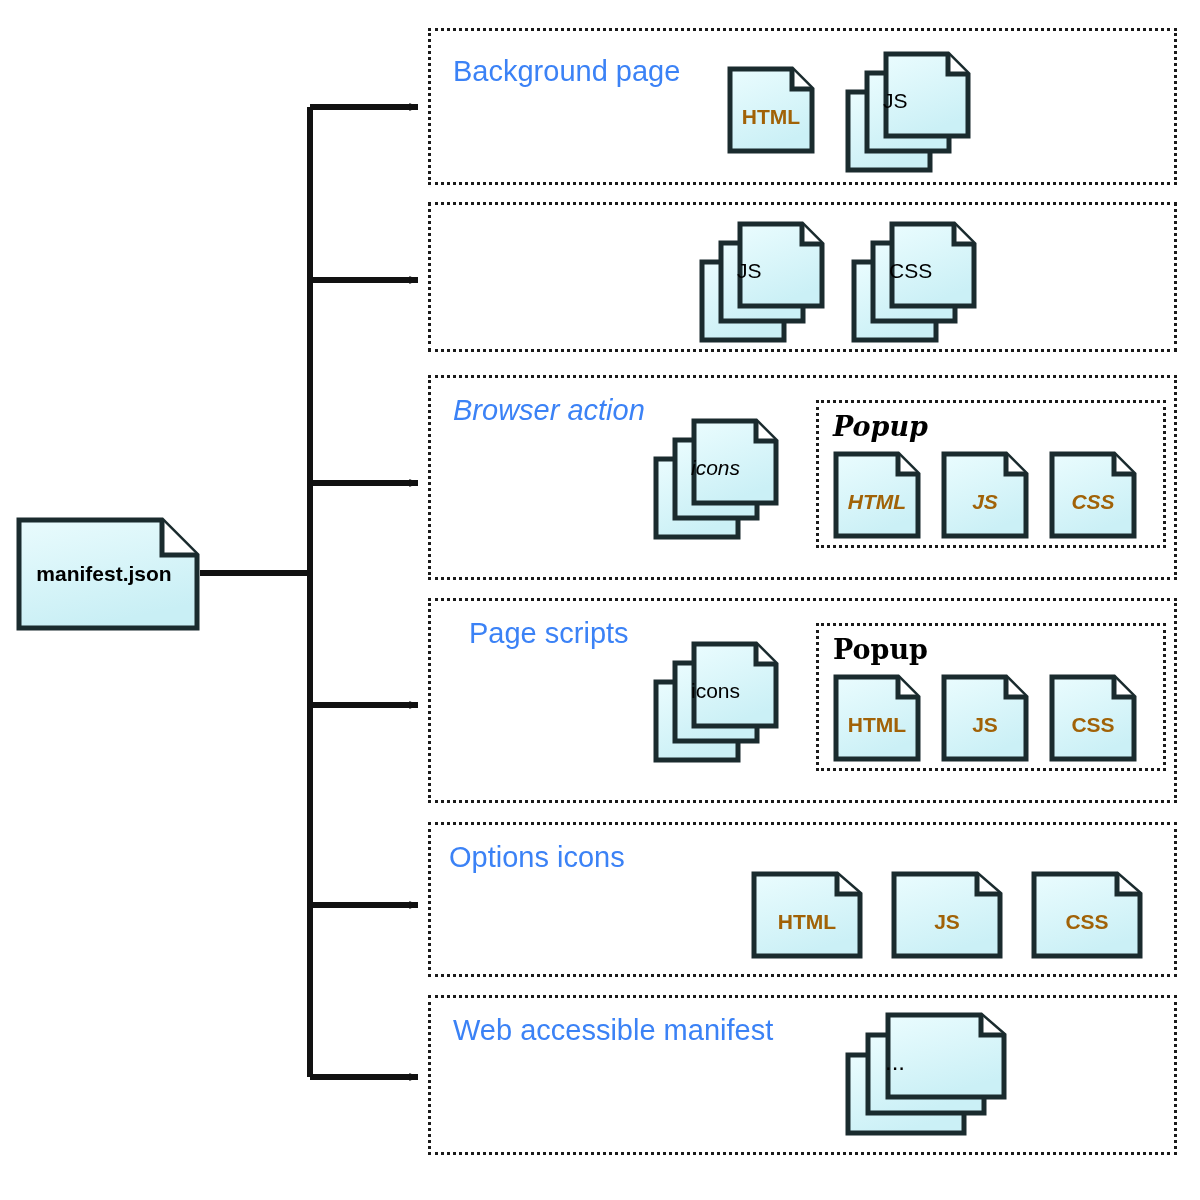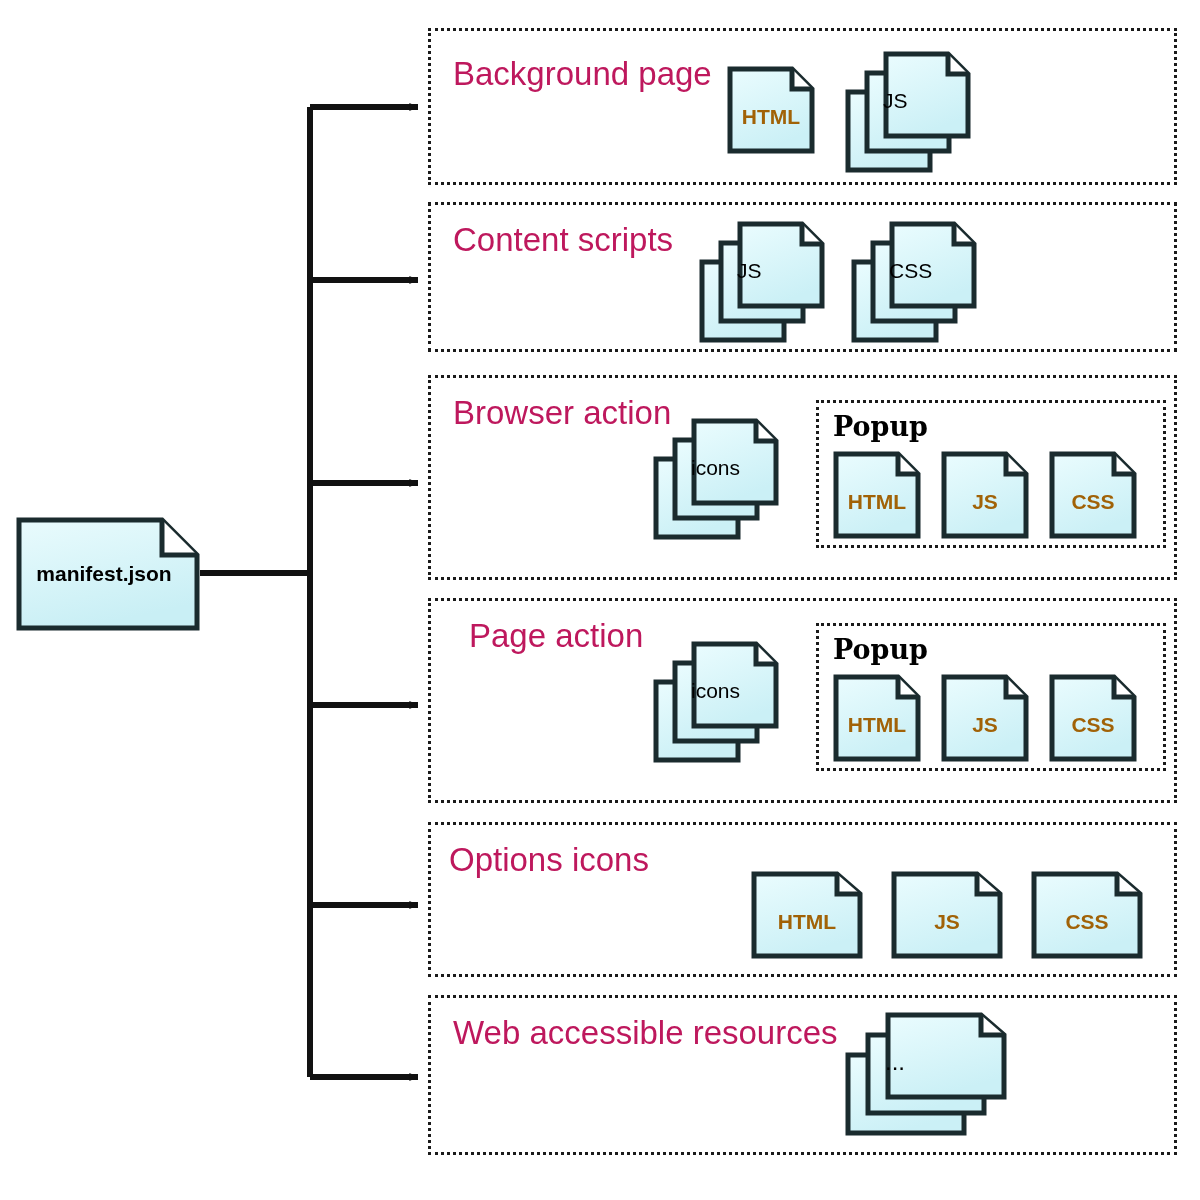--- a/index.html
+++ b/index.html
@@ -42,22 +42,22 @@
 
   
   .section {
     position: absolute;
     border: 3px dotted #1a1a1a;
     background: #ffffff;
     box-sizing: border-box;
   }
   .section-title {
     position: absolute;
-    color: #be185d;
-    font-size: 33px;
+    color: #3b82f6;
+    font-size: 29px;
     font-weight: normal;
     line-height: 1;
     white-space: nowrap;
   }
 
   
   .popup-box {
     position: absolute;
     border: 3px dotted #1a1a1a;
     background: #ffffff;
@@ -176,21 +176,20 @@
         <svg width="88" height="88" viewBox="0 0 88 88">
           <path d="M3,3 L65,3 L85,23 L85,85 L3,85 Z" fill="url(#g1)" stroke="#1a2b2e" stroke-width="5" stroke-linejoin="miter"></path>
           <path d="M65,3 L65,23 L85,23" fill="#ffffff" stroke="#1a2b2e" stroke-width="5" stroke-linejoin="miter"></path>
         </svg>
         <div class="label" style="position:absolute;left:0;width:88px;top:38px; font-size:21px;">JS</div>
       </div>
     </div>
   </div>
 
   <div class="section" style="left:428px; top:202px; width:749px; height:150px;">
-    <div class="section-title" style="left:22px; top:18px;">Content scripts</div>
 
     <div class="stack" style="left:268px; top:16px; width:126px; height:122px;">
       <div class="layer" style="left:0px; top:38px;">
         <svg width="88" height="84" viewBox="0 0 88 84">
           <rect x="3" y="3" width="82" height="78" fill="url(#g2)" stroke="#1a2b2e" stroke-width="5"></rect>
         </svg>
       </div>
       <div class="layer" style="left:19px; top:19px;">
         <svg width="88" height="84" viewBox="0 0 88 84">
           <rect x="3" y="3" width="82" height="78" fill="url(#g2)" stroke="#1a2b2e" stroke-width="5"></rect>
@@ -219,21 +218,21 @@
       <div class="layer" style="left:38px; top:0px;">
         <svg width="88" height="88" viewBox="0 0 88 88">
           <path d="M3,3 L65,3 L85,23 L85,85 L3,85 Z" fill="url(#g1)" stroke="#1a2b2e" stroke-width="5" stroke-linejoin="miter"></path>
           <path d="M65,3 L65,23 L85,23" fill="#ffffff" stroke="#1a2b2e" stroke-width="5" stroke-linejoin="miter"></path>
         </svg>
         <div class="label" style="position:absolute;left:0;width:88px;top:38px; font-size:21px;">CSS</div>
       </div>
     </div>
   </div>
 
-  <div class="section" style="left:428px; top:375px; width:749px; height:205px;">
+  <div class="section" style="left:428px; top:375px; width:749px; height:205px;font-style:italic;">
     <div class="section-title" style="left:22px; top:18px;">Browser action</div>
 
     <div class="stack" style="left:222px; top:40px; width:126px; height:122px;">
       <div class="layer" style="left:0px; top:38px;">
         <svg width="88" height="84" viewBox="0 0 88 84">
           <rect x="3" y="3" width="82" height="78" fill="url(#g2)" stroke="#1a2b2e" stroke-width="5"></rect>
         </svg>
       </div>
       <div class="layer" style="left:19px; top:19px;">
         <svg width="88" height="84" viewBox="0 0 88 84">
@@ -270,21 +269,21 @@
         <svg width="88" height="88" viewBox="0 0 88 88">
           <path d="M3,3 L65,3 L85,23 L85,85 L3,85 Z" fill="url(#g1)" stroke="#1a2b2e" stroke-width="5" stroke-linejoin="miter"></path>
           <path d="M65,3 L65,23 L85,23" fill="#ffffff" stroke="#1a2b2e" stroke-width="5" stroke-linejoin="miter"></path>
         </svg>
         <div class="label" style="top:40px; font-size:21px;">CSS</div>
       </div>
     </div>
   </div>
 
   <div class="section" style="left:428px; top:598px; width:749px; height:205px;">
-    <div class="section-title" style="left:38px; top:18px;">Page action</div>
+    <div class="section-title" style="left:38px; top:18px;">Page scripts</div>
 
     <div class="stack" style="left:222px; top:40px; width:126px; height:122px;">
       <div class="layer" style="left:0px; top:38px;">
         <svg width="88" height="84" viewBox="0 0 88 84">
           <rect x="3" y="3" width="82" height="78" fill="url(#g2)" stroke="#1a2b2e" stroke-width="5"></rect>
         </svg>
       </div>
       <div class="layer" style="left:19px; top:19px;">
         <svg width="88" height="84" viewBox="0 0 88 84">
           <rect x="3" y="3" width="82" height="78" fill="url(#g2)" stroke="#1a2b2e" stroke-width="5"></rect>
@@ -346,21 +345,21 @@
     <div class="file-wrap" style="left:600px; top:46px;">
       <svg width="112" height="88" viewBox="0 0 112 88">
         <path d="M3,3 L86,3 L109,23 L109,85 L3,85 Z" fill="url(#g1)" stroke="#1a2b2e" stroke-width="5" stroke-linejoin="miter"></path>
         <path d="M86,3 L86,23 L109,23" fill="#ffffff" stroke="#1a2b2e" stroke-width="5" stroke-linejoin="miter"></path>
       </svg>
       <div class="label" style="top:40px; font-size:21px;">CSS</div>
     </div>
   </div>
 
   <div class="section" style="left:428px; top:995px; width:749px; height:160px;">
-    <div class="section-title" style="left:22px; top:18px;">Web accessible resources</div>
+    <div class="section-title" style="left:22px; top:18px;">Web accessible manifest</div>
 
     <div class="stack" style="left:414px; top:14px; width:160px; height:125px;">
       <div class="layer" style="left:0px; top:40px;">
         <svg width="122" height="84" viewBox="0 0 122 84">
           <rect x="3" y="3" width="116" height="78" fill="url(#g2)" stroke="#1a2b2e" stroke-width="5"></rect>
         </svg>
       </div>
       <div class="layer" style="left:20px; top:20px;">
         <svg width="122" height="84" viewBox="0 0 122 84">
           <rect x="3" y="3" width="116" height="78" fill="url(#g2)" stroke="#1a2b2e" stroke-width="5"></rect>

